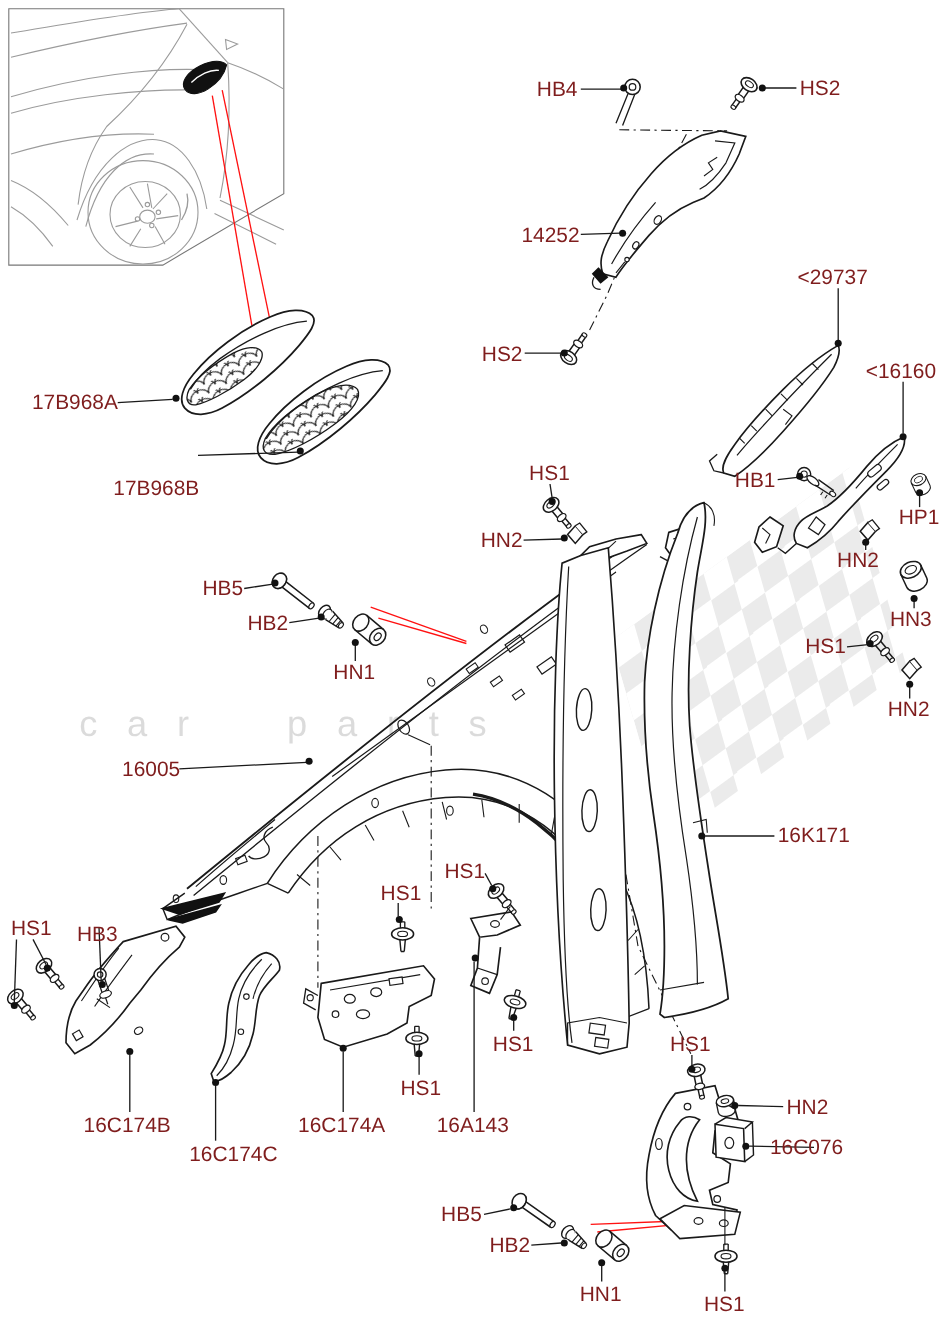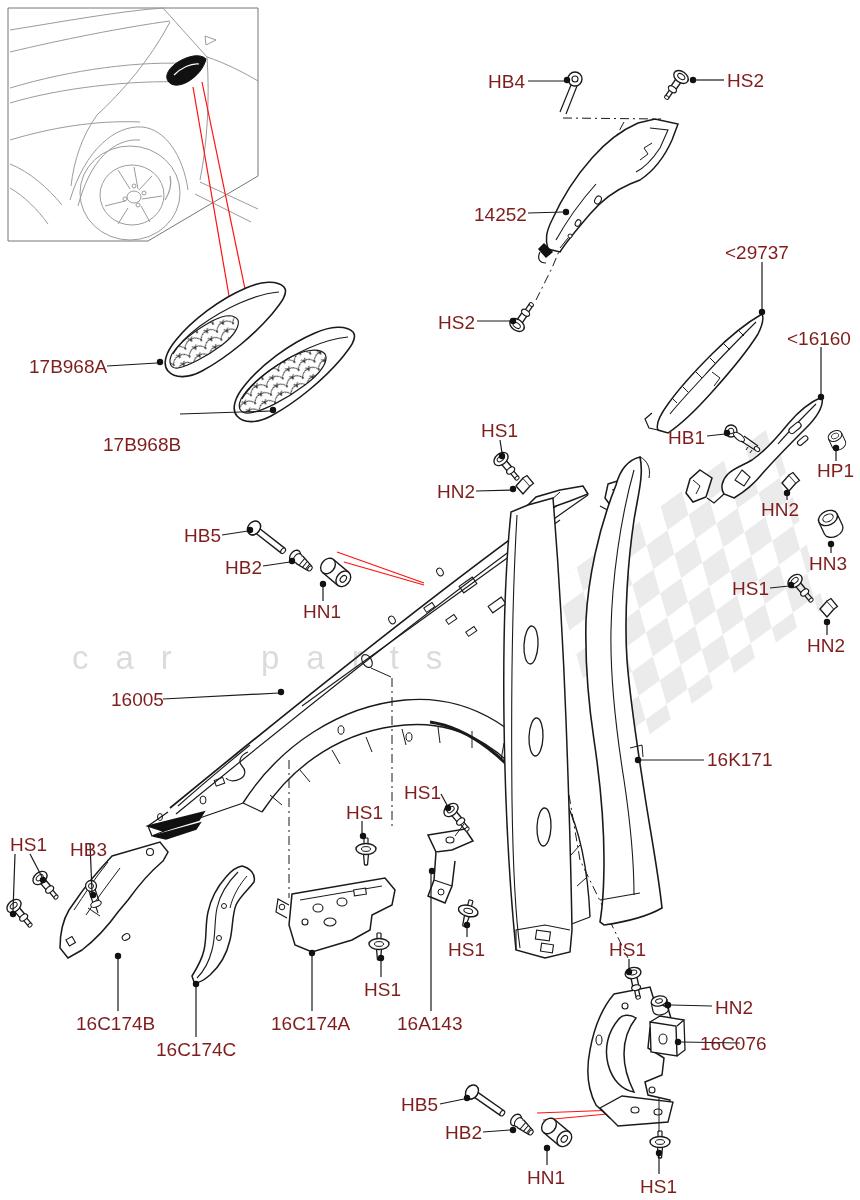--- a/index.html
+++ b/index.html
@@ -444,19 +444,19 @@
       <div class="plabel" style="left: 70px; top: 840px;">HB3</div>
       <div class="plabel" style="left: 10px; top: 835px;">HS1</div>
       <div class="plabel" style="left: 448px; top: 940px;">HS1</div>
       <div class="plabel" style="left: 609px; top: 940px;">HS1</div>
       <div class="plabel" style="left: 364px; top: 980px;">HS1</div>
       <div class="plabel" style="left: 715px; top: 998px;">HN2</div>
       <div class="plabel" style="left: 76px; top: 1014px;">16C174B</div>
       <div class="plabel" style="left: 271px; top: 1014px;">16C174A</div>
       <div class="plabel" style="left: 397px; top: 1014px;">16A143</div>
       <div class="plabel" style="left: 700px; top: 1034px;">16C076</div>
-      <div class="plabel" style="left: 156px; top: 1040px;">16C174C</div>
+      <div class="plabel" style="left: 172px; top: 1040px;">16C174C</div>
       <div class="plabel" style="left: 401px; top: 1095px;">HB5</div>
       <div class="plabel" style="left: 445px; top: 1123px;">HB2</div>
       <div class="plabel" style="left: 527px; top: 1168px;">HN1</div>
       <div class="plabel" style="left: 640px; top: 1177px;">HS1</div>
     </div>
 </div>
 
 </body></html>

